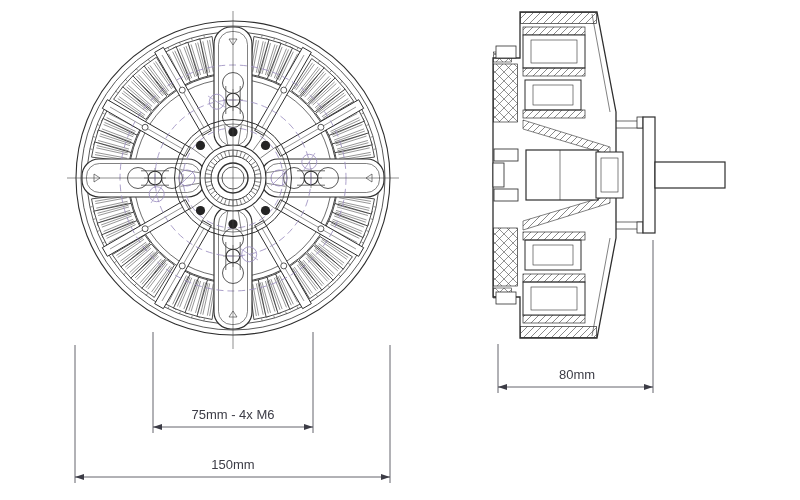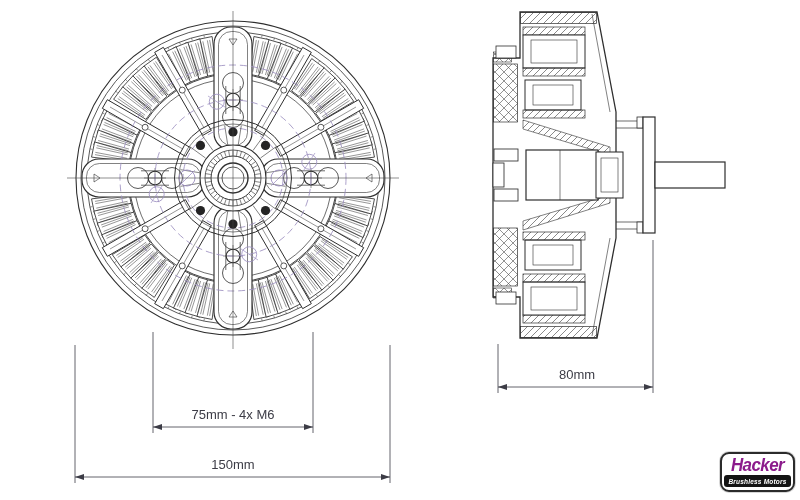--- a/index.html
+++ b/index.html
@@ -545,19 +545,13 @@
         <polygon points="75,477 84,474.1 84,479.9" fill="#3c3c46"></polygon>
         <polygon points="390,477 381,474.1 381,479.9" fill="#3c3c46"></polygon>
         <line x1="498" y1="344" x2="498" y2="393" stroke="#3c3c46" stroke-width="0.8"></line>
         <line x1="653" y1="240" x2="653" y2="393" stroke="#3c3c46" stroke-width="0.8"></line>
         <line x1="498" y1="387" x2="653" y2="387" stroke="#3c3c46" stroke-width="0.8"></line>
         <polygon points="498,387 507,384.1 507,389.9" fill="#3c3c46"></polygon>
         <polygon points="653,387 644,384.1 644,389.9" fill="#3c3c46"></polygon>
       </g>
   </svg>
 
-  <div class="logo">
-    <div class="logo-brand">Hacker</div>
-    <div class="logo-bar">
-      <span class="logo-tag">Brushless Motors</span>
-    </div>
-  </div>
 </div>
 
 </body></html>

